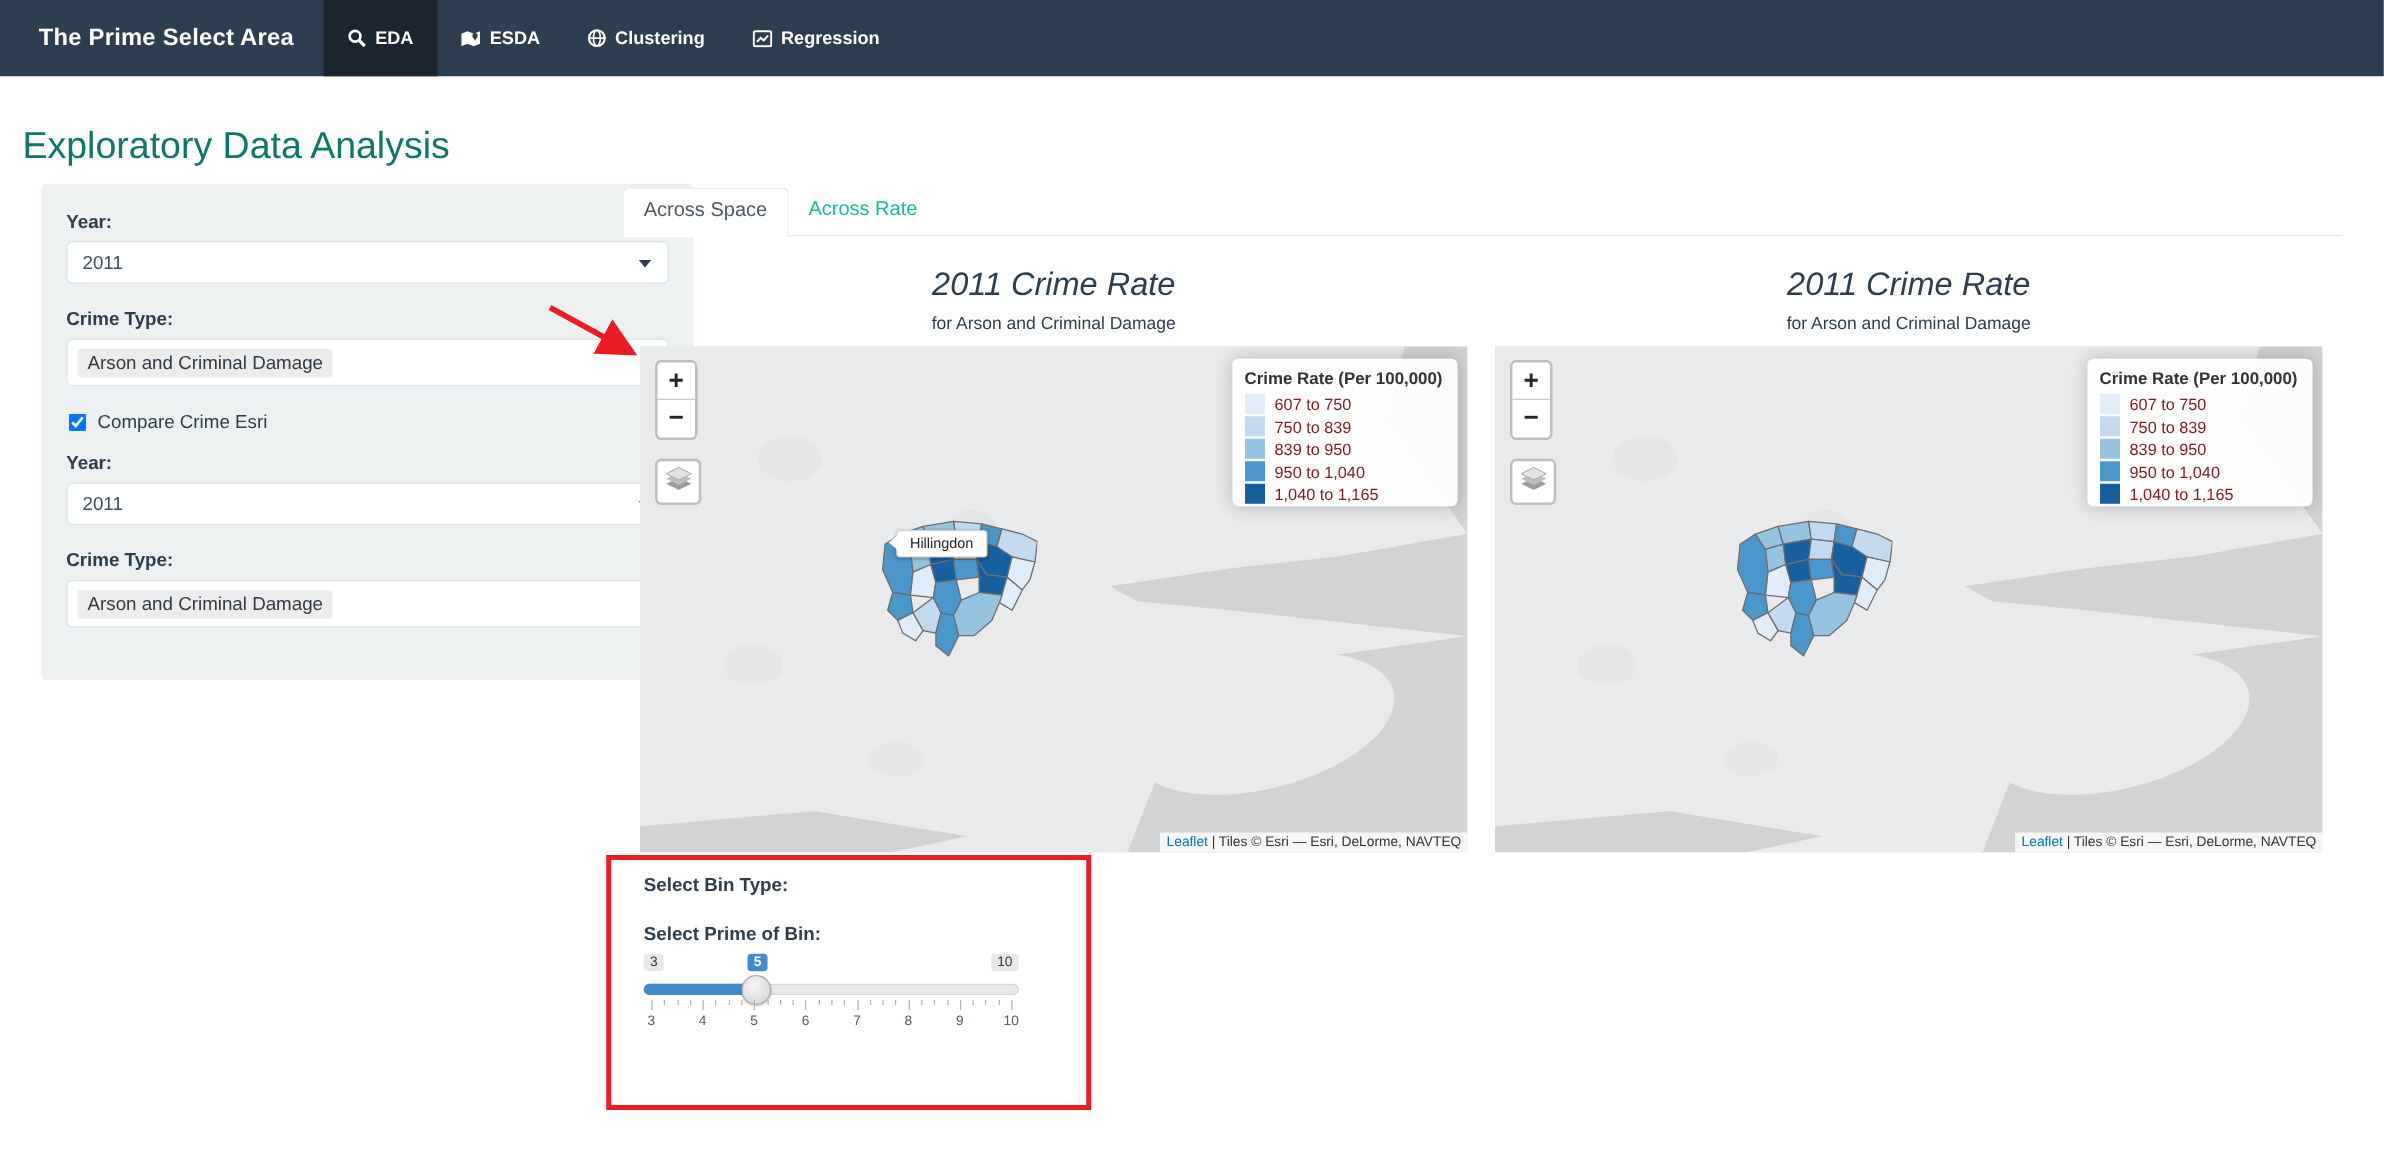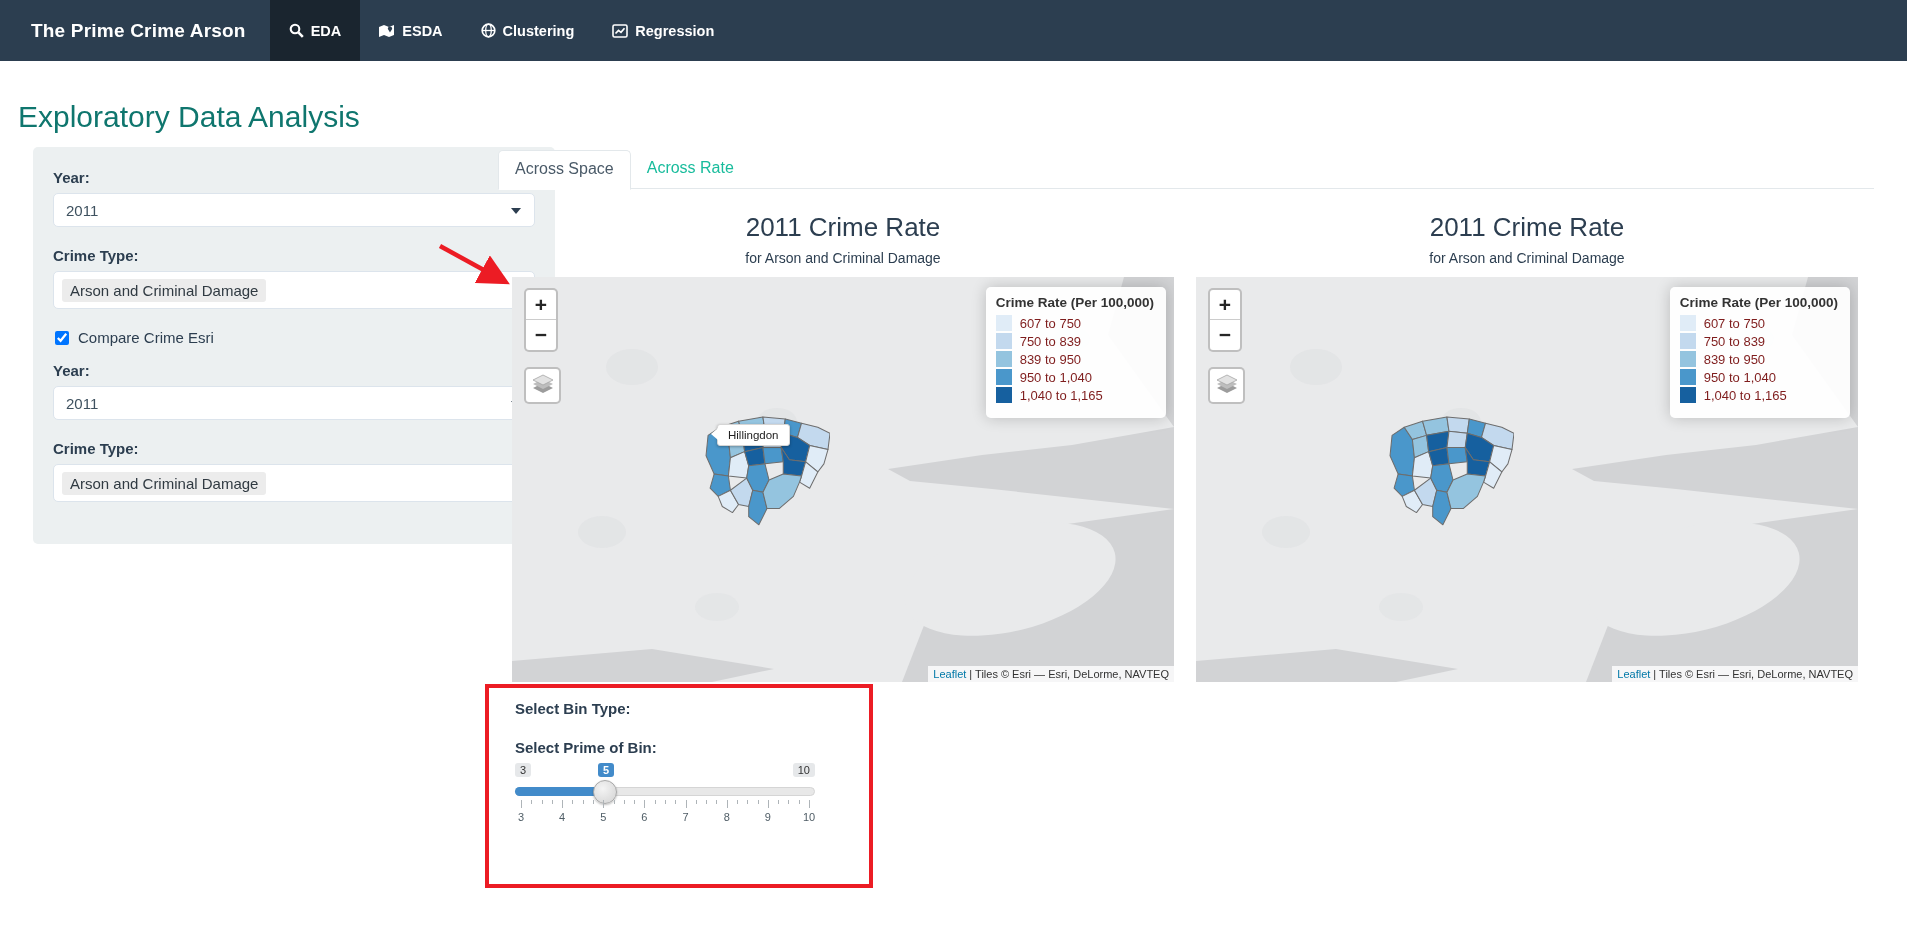--- a/index.html
+++ b/index.html
@@ -26,33 +26,33 @@
   .checkbox-row input { width:14px; height:14px; }
   .checkbox-row span { font-size:15px; color:#2c3e50; }
 
   
   .tabbar { position:absolute; left:498px; top:150px; width:1376px; height:39px; border-bottom:1px solid #e3e8eb; display:flex; }
   .tab { padding:9px 16px; font-size:16px; cursor:pointer; }
   .tab.active { background:#fff; border:1px solid #e3e8eb; border-bottom:1px solid #fff; border-radius:5px 5px 0 0; color:#4a5a68; position:relative; top:0; height:40px; }
   .tab.inactive { color:#18bc9c; }
 
   
-  .map-title { position:absolute; width:662px; text-align:center; font-size:26px; color:#2c3e50; }
+  .map-title { position:absolute; width:662px; text-align:center; font-size:26px; color:#2c3e50;font-style:italic; }
   .map-subtitle { position:absolute; width:662px; text-align:center; font-size:14px; color:#2c3e50; }
 
   
   .map { position:absolute; top:277px; width:662px; height:405px; background:#e9eaeb; overflow:hidden; }
   .map .bg { position:absolute; left:0; top:0; }
   .boroughs { position:absolute; left:192px; top:138px; width:126px; height:120px; }
   .leaflet-ctl { position:absolute; background:#fff; border:2px solid rgba(0,0,0,.25); border-radius:5px; }
   .zoom-ctl { left:12px; top:11px; width:34px; }
   .zoom-btn { width:30px; height:30px; display:flex; align-items:center; justify-content:center; font-size:21px; font-weight:700; color:#262626; cursor:pointer; }
   .zoom-btn.plus { border-bottom:1px solid #ccc; }
   .layers-ctl { left:12px; top:90px; width:37px; height:37px; display:flex; align-items:center; justify-content:center; cursor:pointer; }
-  .legend { position:absolute; top:10px; right:8px; background:rgba(255,255,255,.93); border-radius:5px; box-shadow:0 0 15px rgba(0,0,0,.2); padding:8px 12px 14px 10px; }
+  .legend { position:absolute; top:10px; right:8px; background:rgba(255,255,255,.93); border-radius:5px; box-shadow:0 0 15px rgba(0,0,0,.2); padding:8px 12px 1px 10px; }
   .legend-title { font-size:13.5px; font-weight:700; color:#333; margin-bottom:4px; }
   .legend-row { display:flex; align-items:center; gap:8px; height:18px; }
   .legend-swatch { width:16px; height:16px; }
   .legend-label { font-size:13px; color:#7f1d1d; }
   .attribution { position:absolute; right:0; bottom:0; background:rgba(255,255,255,.8); font-size:11px; color:#333; padding:2px 5px; white-space:nowrap; }
   .attribution .lnk { color:#0078a8; cursor:pointer; }
   .tooltip { position:absolute; left:205px; top:147px; background:#fff; border:1px solid #d5d5d5; border-radius:3px; box-shadow:0 1px 3px rgba(0,0,0,.3); padding:4px 10px; font-size:11.5px; color:#222; }
   .tooltip:before { content:""; position:absolute; left:-7px; bottom:5px; border-top:6px solid transparent; border-bottom:6px solid transparent; border-right:7px solid #fff; }
 
   
@@ -69,21 +69,21 @@
   .s-tick { position:absolute; top:0; width:1px; background:#aeb4b8; }
   .s-tick.major { height:8px; }
   .s-tick.minor { height:4px; }
   .s-num { position:absolute; top:11px; font-size:11px; color:#4f5d66; transform:translateX(-50%); }
   .arrow-svg { position:absolute; left:430px; top:238px; pointer-events:none; }
 </style>
 </head>
 <body>
 
 <div class="navbar">
-  <div class="brand">The Prime Crime Arson</div>
+  <div class="brand">The Prime Select Area</div>
   <div class="nav-item active">
     <span>
         <svg width="15" height="15" viewBox="0 0 15 15">
           <circle cx="6" cy="6" r="4.3" fill="none" stroke="#fff" stroke-width="2.1"></circle>
           <line x1="9.4" y1="9.4" x2="13.8" y2="13.8" stroke="#fff" stroke-width="2.6"></line>
         </svg>
       </span>
     <span>EDA</span>
   </div>
   <div class="nav-item">

